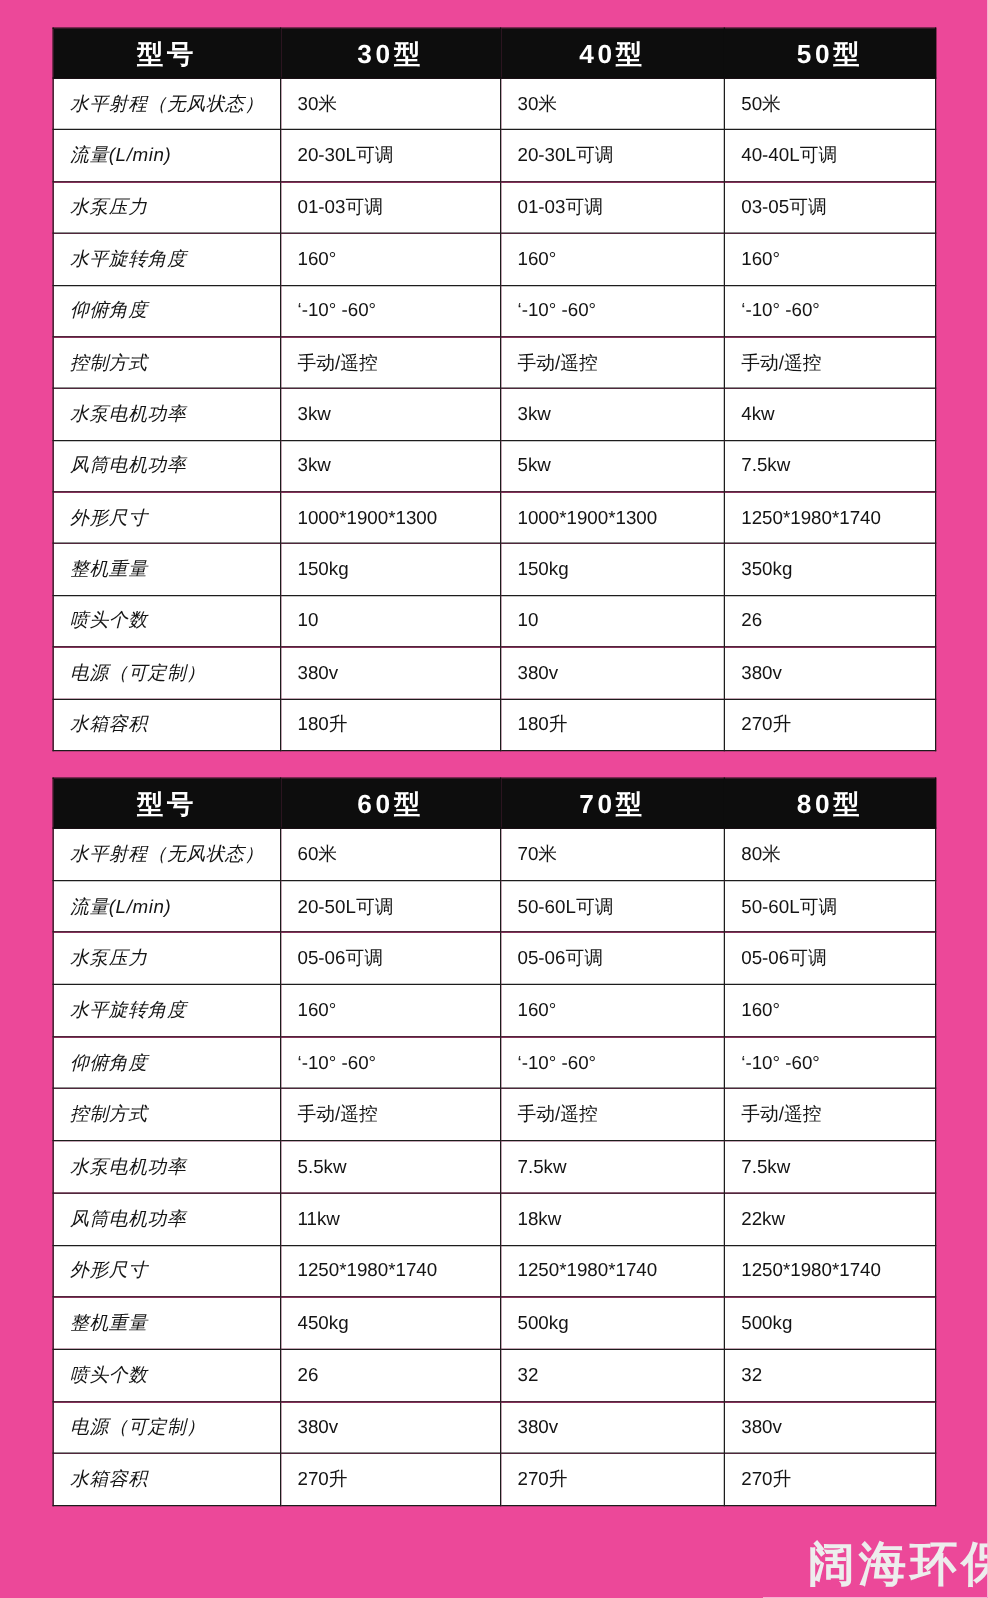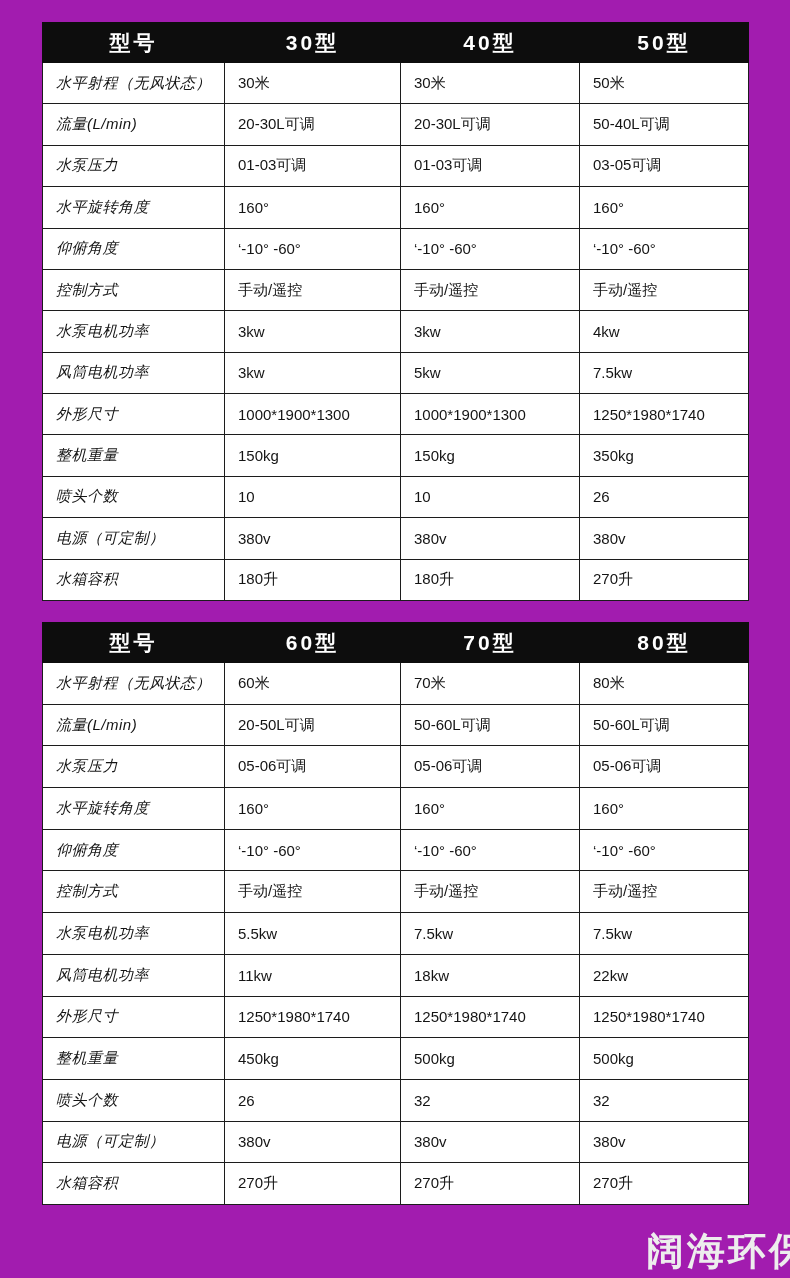--- a/index.html
+++ b/index.html
@@ -10,21 +10,21 @@
   body {
     width: 790px;
     height: 1278px;
     position: relative;
     overflow: hidden;
     font-family: "Liberation Sans", "DejaVu Sans", sans-serif;
   }
   .page {
     position: absolute;
     inset: 0;
-    background: #a21caf;
+    background: #ec4899;
   }
   table.spec-table {
     border-collapse: collapse;
     table-layout: fixed;
     position: absolute;
     left: 42px;
     width: 706px;
   }
   #table1 { top: 22px;  height: 579px; }
   #table2 { top: 622px; height: 583px; }
@@ -87,21 +87,21 @@
         <tr>
           <td class="label-col">水平射程（无风状态）</td>
           <td class="value-col">30米</td>
           <td class="value-col">30米</td>
           <td class="value-col">50米</td>
         </tr>
         <tr>
           <td class="label-col">流量(L/min)</td>
           <td class="value-col">20-30L可调</td>
           <td class="value-col">20-30L可调</td>
-          <td class="value-col">50-40L可调</td>
+          <td class="value-col">40-40L可调</td>
         </tr>
         <tr>
           <td class="label-col">水泵压力</td>
           <td class="value-col">01-03可调</td>
           <td class="value-col">01-03可调</td>
           <td class="value-col">03-05可调</td>
         </tr>
         <tr>
           <td class="label-col">水平旋转角度</td>
           <td class="value-col">160°</td>

